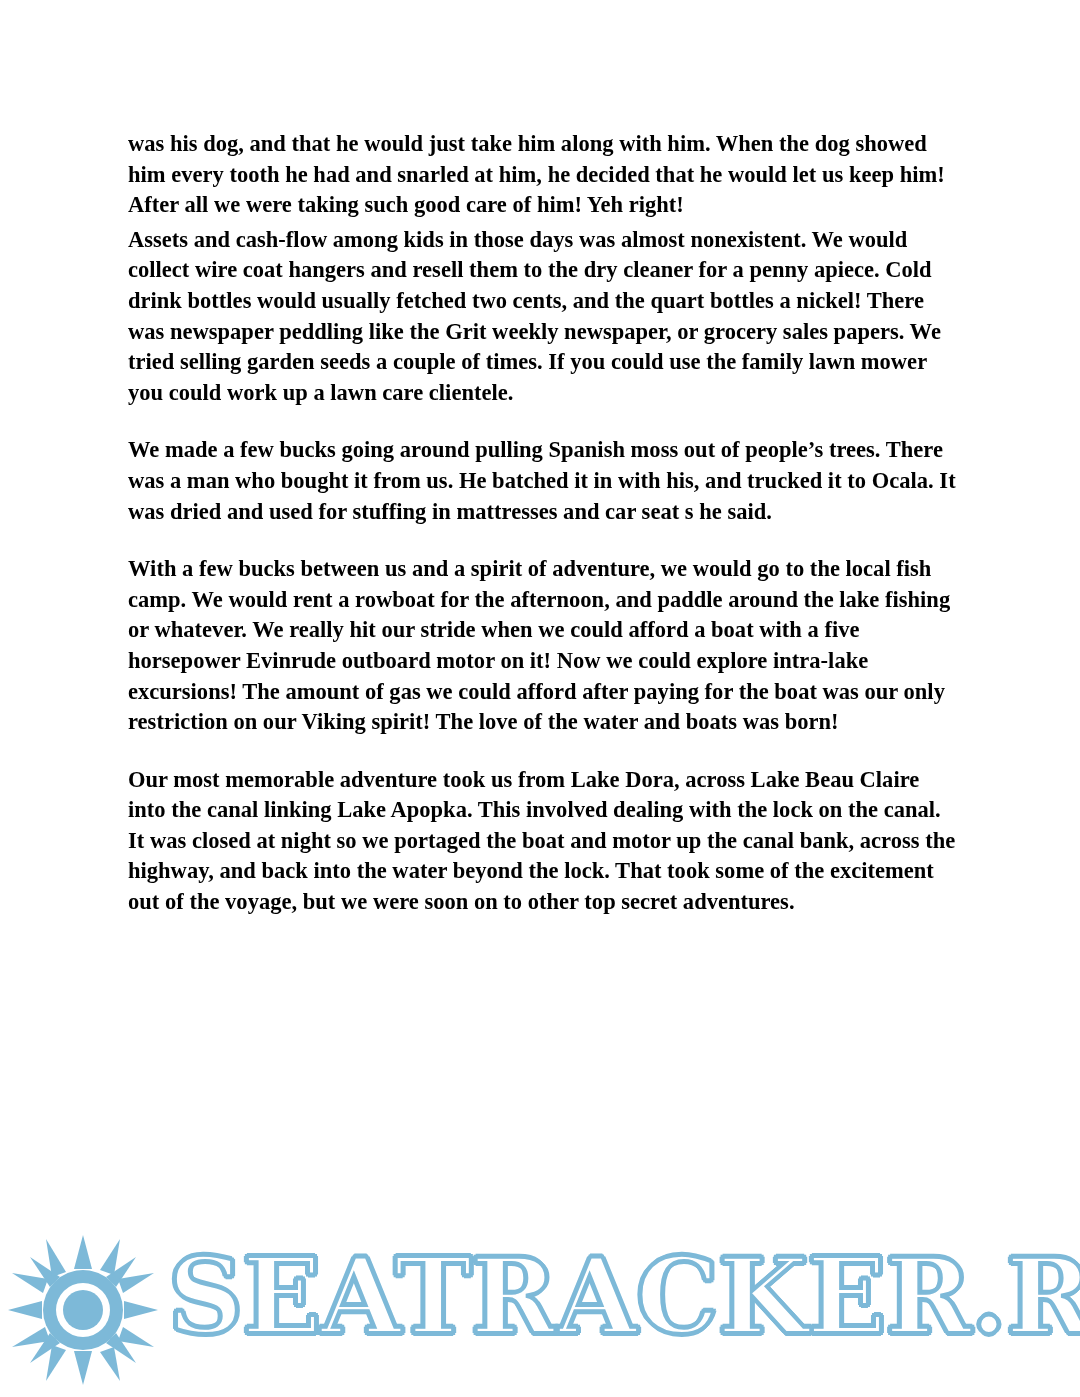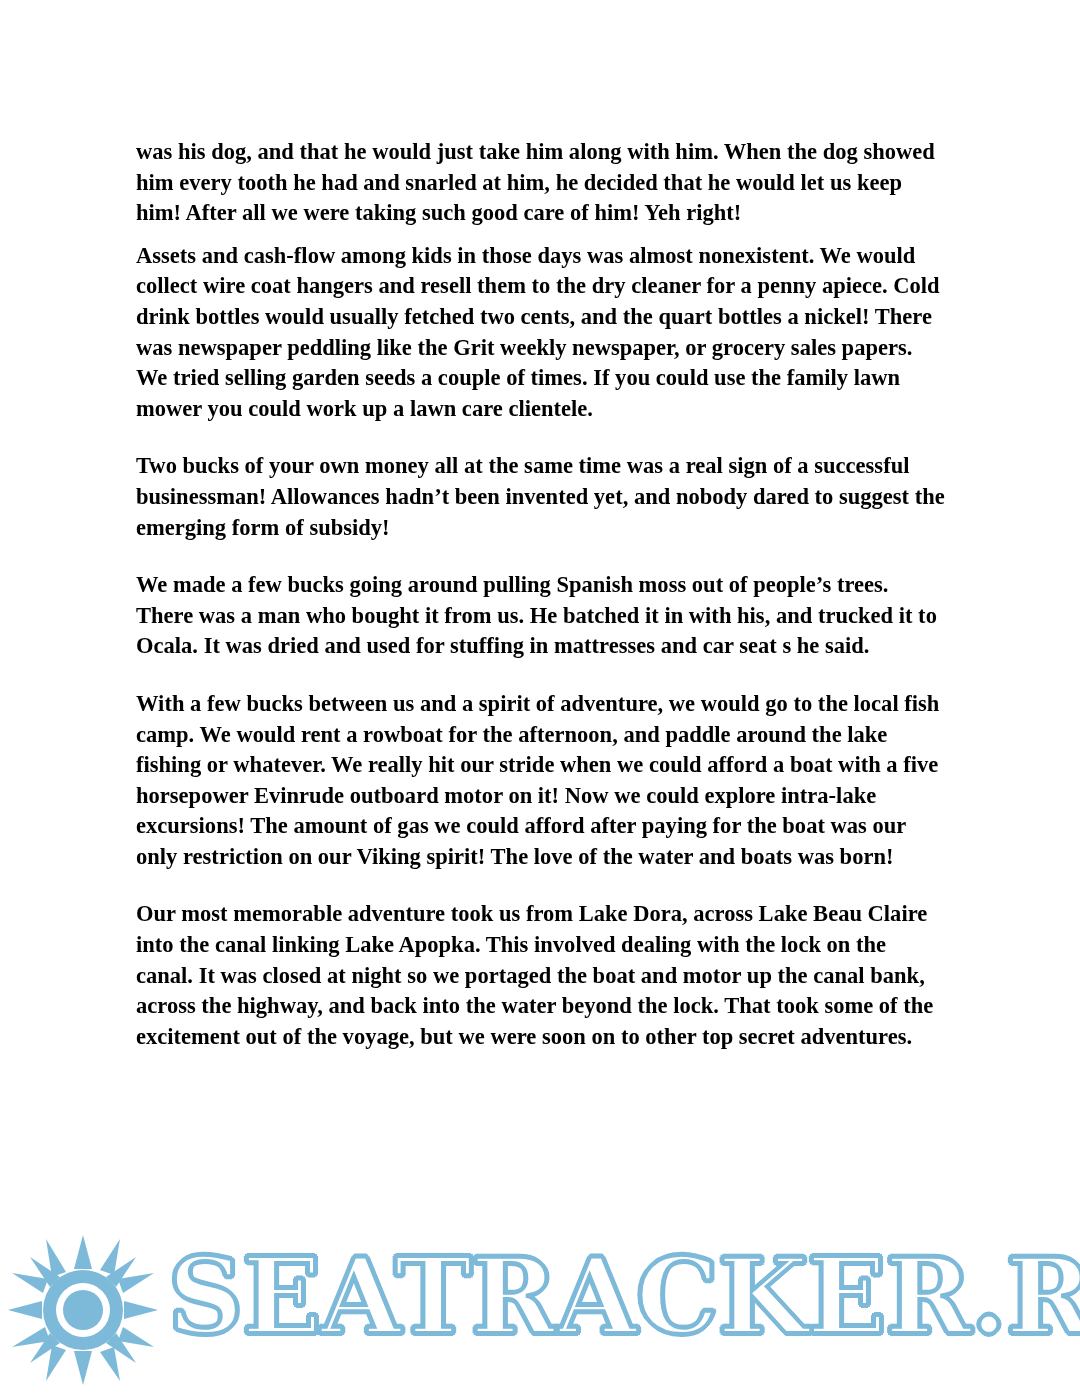--- a/index.html
+++ b/index.html
@@ -30,21 +30,21 @@
     top: 125px;
     width: 836px;
   }
 
   .para {
     font-family: "Liberation Serif", serif;
     font-weight: bold;
     font-size: 22.5px;
     line-height: 30.6px;
     color: #000000;
-    margin: 12px;
+    margin: 4px;
     letter-spacing: 0.02px;
   }
 
   .para + .para.tight {
     margin-top: 0;
   }
 
   .para.spaced {
     margin-top: 27px;
   }
@@ -85,21 +85,20 @@
   }
 </style>
 </head>
 <body>
 
 <div id="page">
 
   <div id="text-column">
     <p class="para tight">was his dog, and that he would just take him along with him. When the dog showed him every tooth he had and snarled at him, he decided that he would let us keep him! After all we were taking such good care of him! Yeh right!</p>
     <p class="para tight">Assets and cash-flow among kids in those days was almost nonexistent. We would collect wire coat hangers and resell them to the dry cleaner for a penny apiece. Cold drink bottles would usually fetched two cents, and the quart bottles a nickel! There was newspaper peddling like the Grit weekly newspaper, or grocery sales papers. We tried selling garden seeds a couple of times. If you could use the family lawn mower you could work up a lawn care clientele.</p>
-    <p class="para spaced">Two bucks of your own money all at the same time was a real sign of a successful businessman! Allowances hadn’t been invented yet, and nobody dared to suggest the emerging form of subsidy!</p>
     <p class="para spaced">We made a few bucks going around pulling Spanish moss out of people’s trees. There was a man who bought it from us. He batched it in with his, and trucked it to Ocala. It was dried and used for stuffing in mattresses and car seat s he said.</p>
     <p class="para spaced">With a few bucks between us and a spirit of adventure, we would go to the local fish camp. We would rent a rowboat for the afternoon, and paddle around the lake fishing or whatever. We really hit our stride when we could afford a boat with a five horsepower Evinrude outboard motor on it! Now we could explore intra-lake excursions! The amount of gas we could afford after paying for the boat was our only restriction on our Viking spirit! The love of the water and boats was born!</p>
     <p class="para spaced">Our most memorable adventure took us from Lake Dora, across Lake Beau Claire into the canal linking Lake Apopka. This involved dealing with the lock on the canal. It was closed at night so we portaged the boat and motor up the canal bank, across the highway, and back into the water beyond the lock. That took some of the excitement out of the voyage, but we were soon on to other top secret adventures.</p>
   </div>
 
   <div id="watermark">
     <svg id="sun-icon" viewBox="0 0 150 150">
       <g fill="#7db9d8">
         <circle cx="75" cy="75" r="40"></circle>
         <g>

